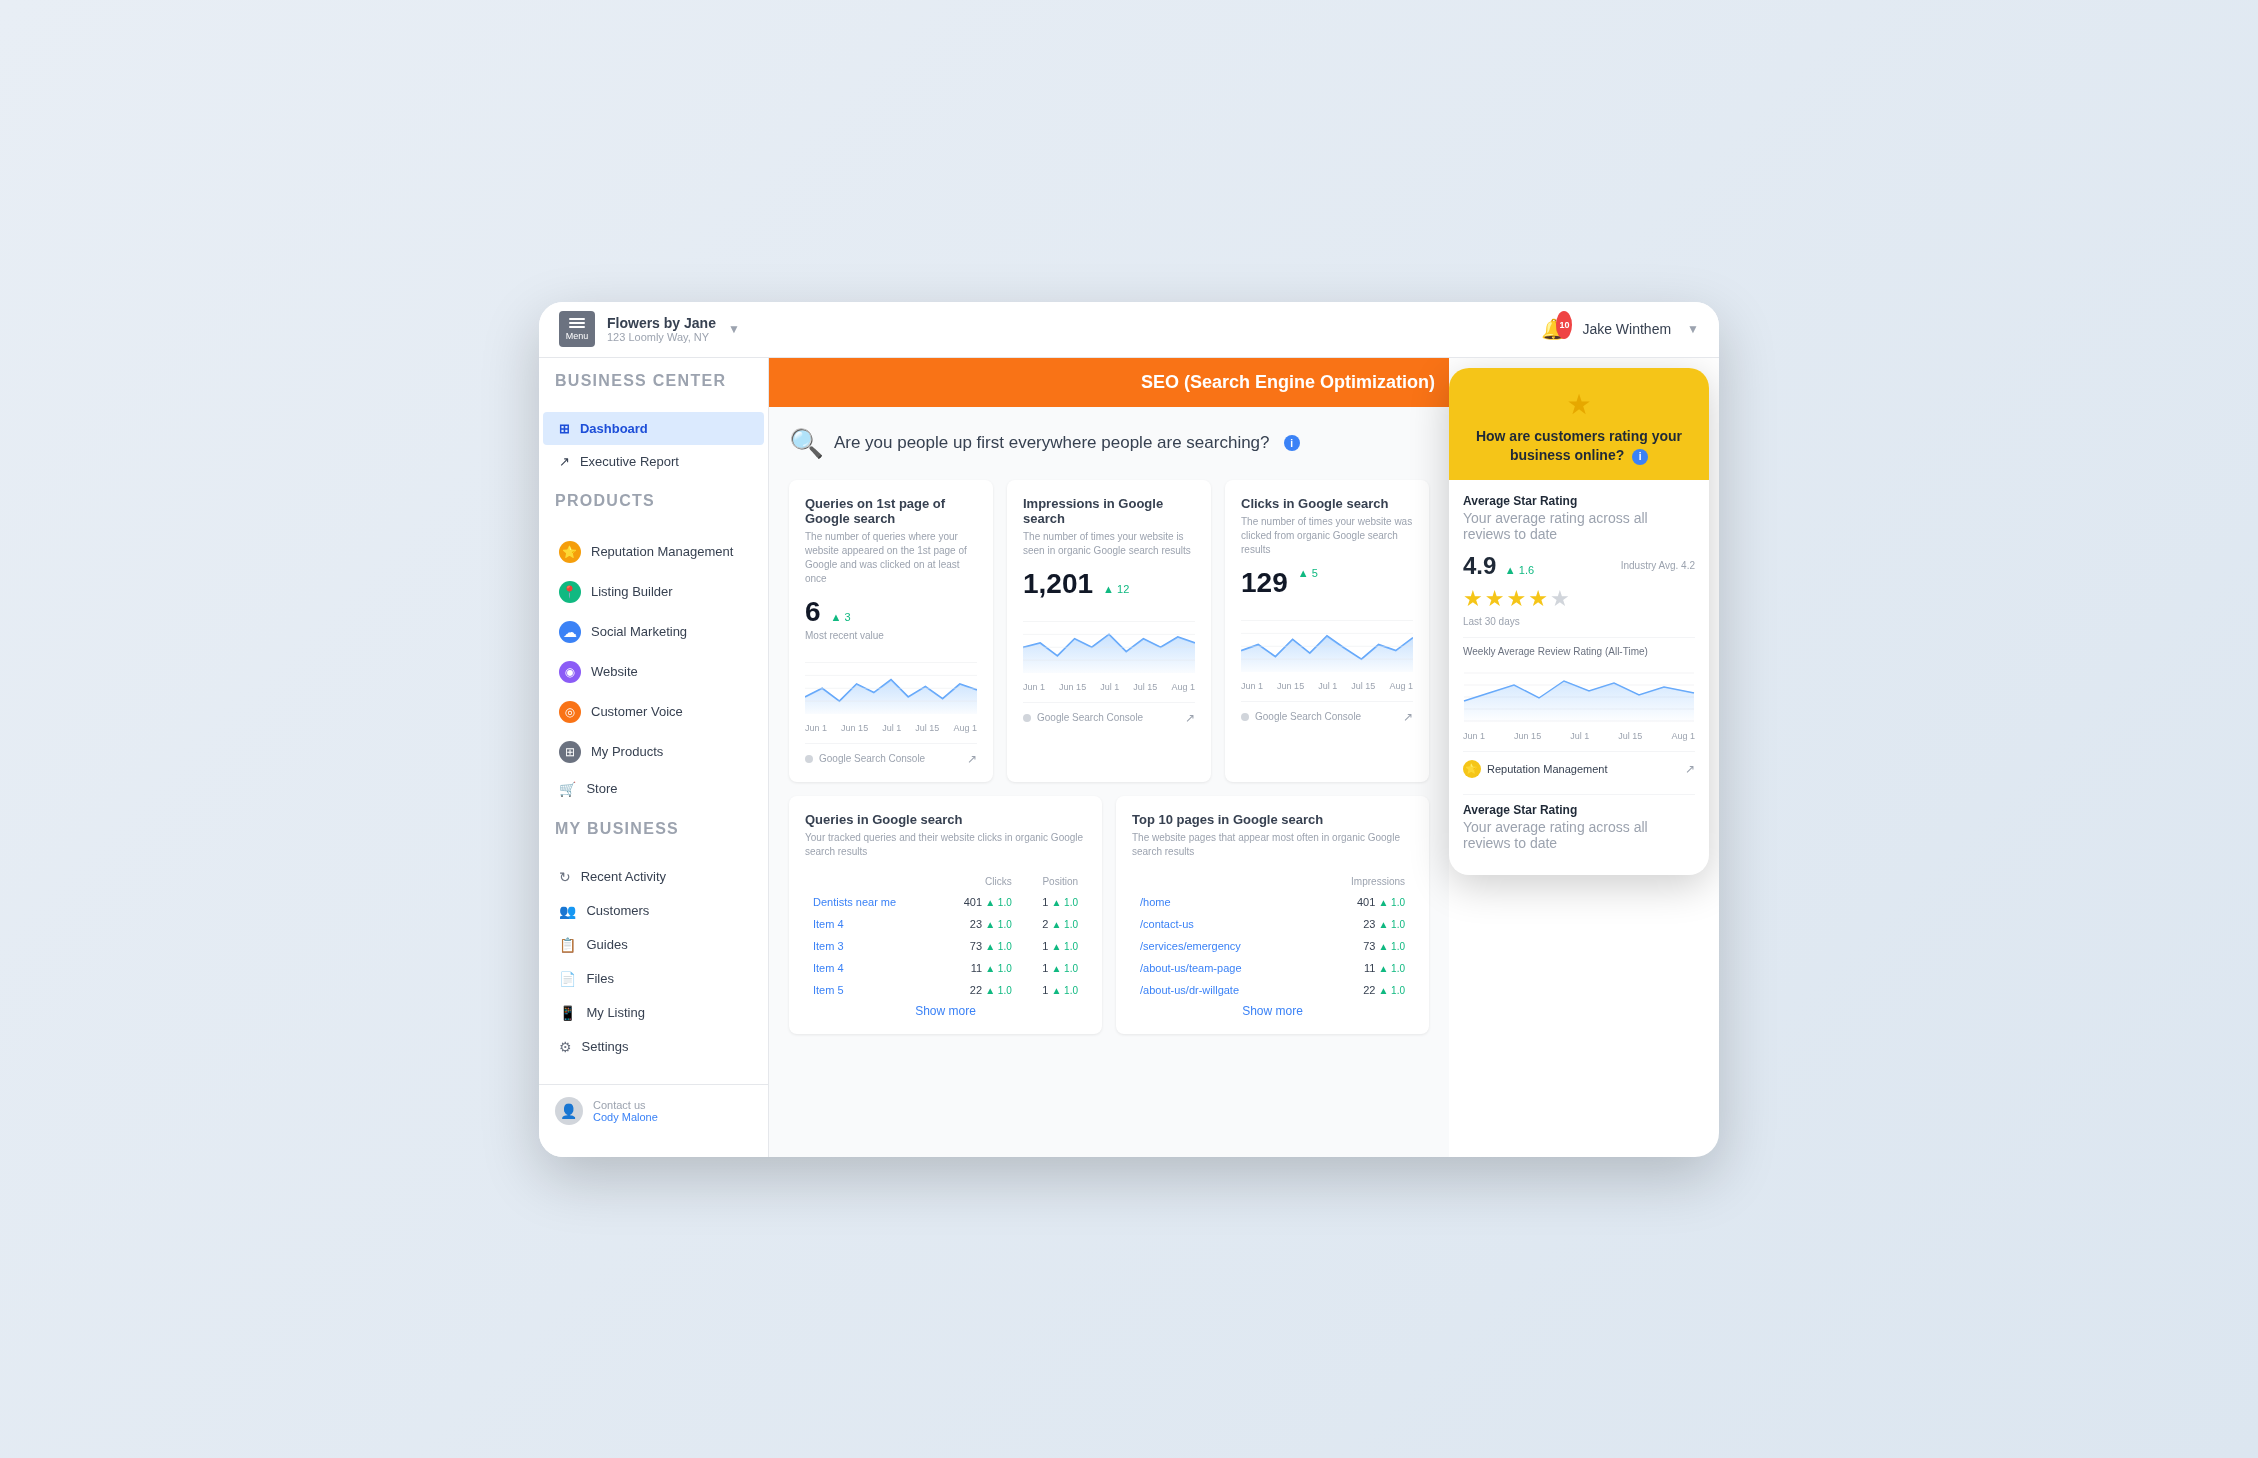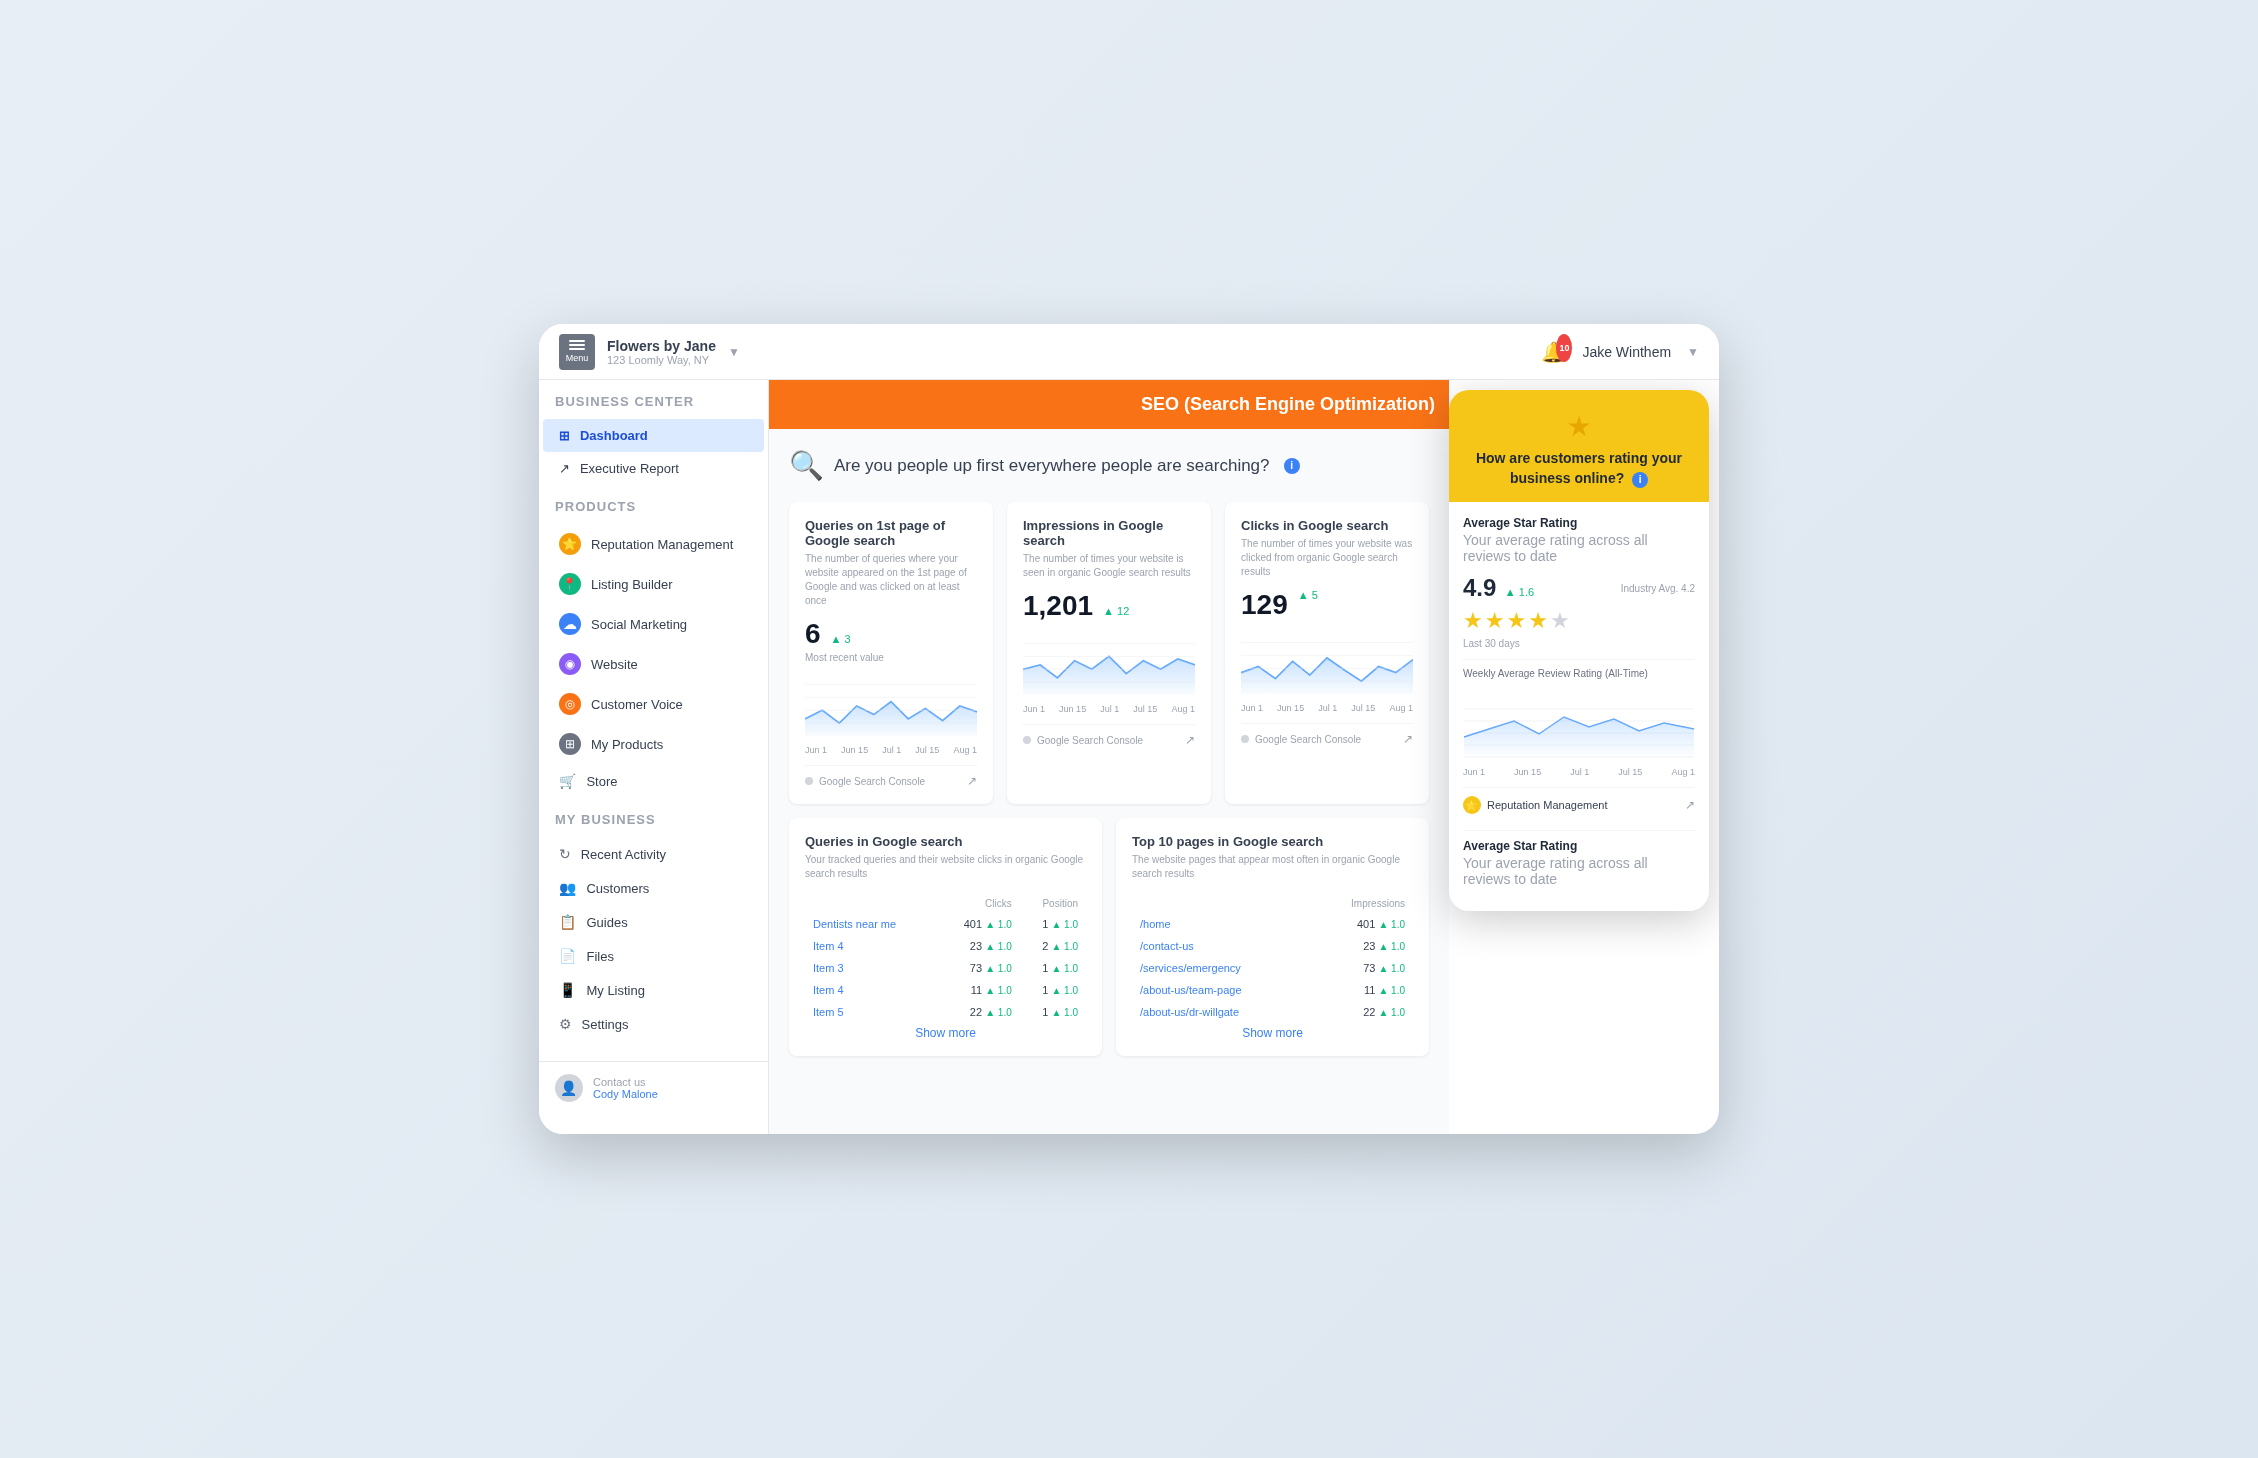--- a/index.html
+++ b/index.html
@@ -115,25 +115,25 @@
     
     .sidebar {
       width: 230px;
       background: white;
       border-right: 1px solid #e5e7eb;
       flex-shrink: 0;
       overflow-y: auto;
       padding-bottom: 20px;
     }
     .sidebar-section-label {
-      font-size: 13px;
+      font-size: 16px;
       font-weight: 600;
       color: #9ca3af;
       letter-spacing: 0.08em;
-      padding: 14px 16px 10px;
+      padding: 14px 16px 22px;
     }
     .sidebar-item {
       display: flex;
       align-items: center;
       gap: 10px;
       padding: 9px 16px;
       cursor: pointer;
       font-size: 13px;
       color: #374151;
       border-radius: 4px;
@@ -406,21 +406,21 @@
       margin-bottom: 4px;
     }
     .rep-period {
       font-size: 10px;
       color: #9ca3af;
       margin-bottom: 10px;
     }
     .rep-chart-label {
       font-size: 10px;
       color: #6b7280;
-      margin-bottom: 20px;
+      margin-bottom: 6px;
     }
     .rep-mini-chart {
       width: 100%;
       height: 60px;
       margin-bottom: 4px;
     }
     .rep-chart-xaxis {
       display: flex;
       justify-content: space-between;
       font-size: 9px;

